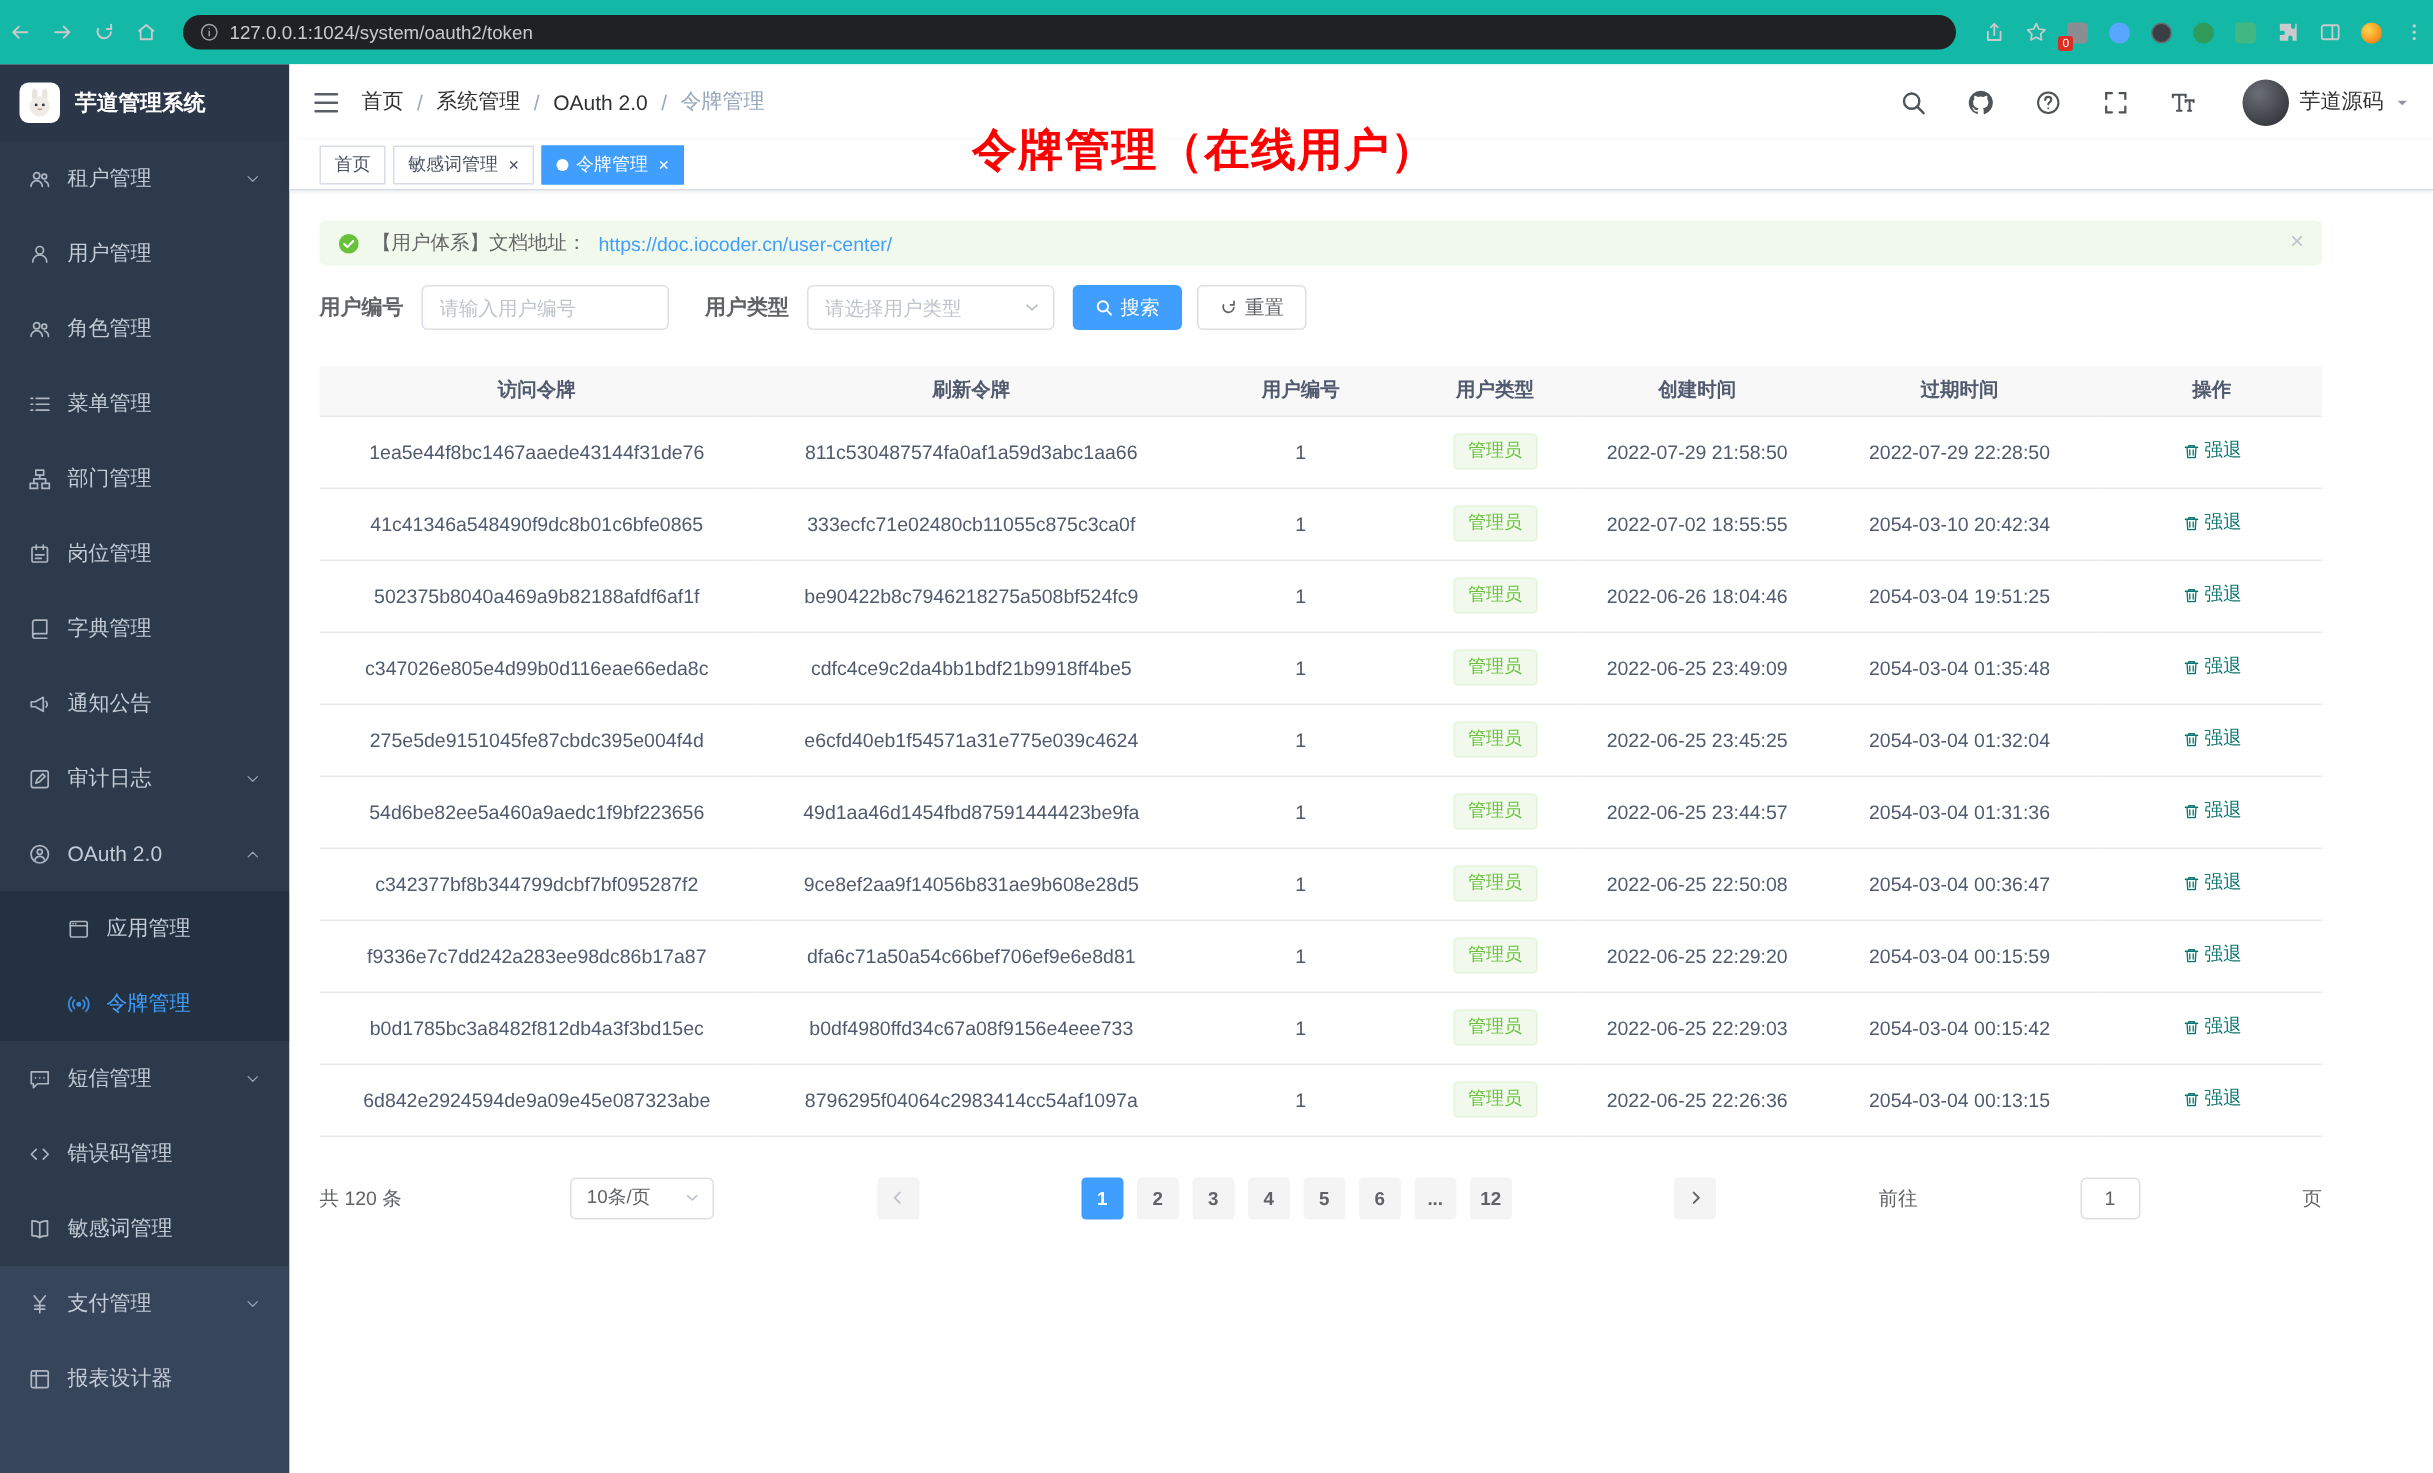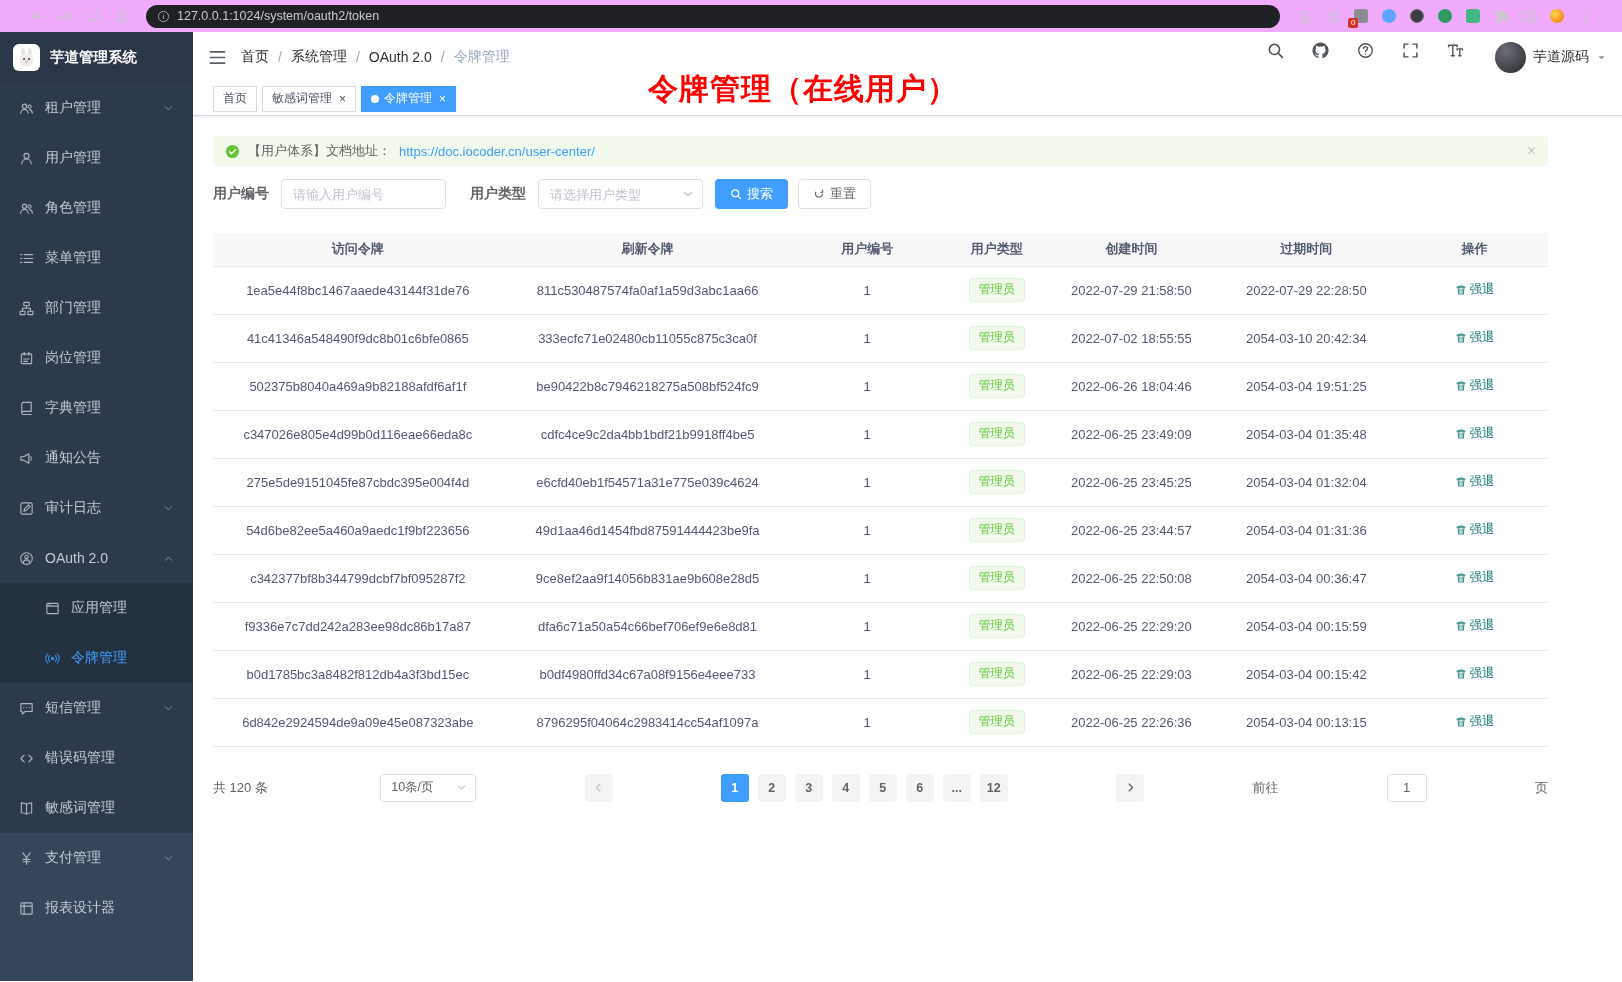--- a/index.html
+++ b/index.html
@@ -1,21 +1,21 @@
 <!DOCTYPE html>
 <html><head>
 <meta charset="utf-8">
 <style>
 *{box-sizing:border-box;margin:0;padding:0}
 html,body{width:1622px;height:982px}
 body{font-family:"Liberation Sans","DejaVu Sans",sans-serif;background:#fff;overflow:hidden}
 svg{display:block}
 
 
-.browser{height:32px;background:#f0abfc;display:flex;align-items:center;padding:0 24px;gap:2px}
+.browser{height:43px;background:#14b8a6;display:flex;align-items:center;padding:0 0;gap:2px}
 .b-btn{width:26px;height:26px;border-radius:50%;display:flex;align-items:center;justify-content:center;color:#c9cacd;cursor:pointer;flex-shrink:0}
 .b-btn svg{width:15px;height:15px}
 .addr{flex:1;height:23px;background:#202124;border-radius:12px;margin:0 10px;display:flex;align-items:center;padding:0 11px;gap:7px;min-width:0;cursor:text}
 .addr .i-ico{width:13px;height:13px;color:#9aa0a6;flex-shrink:0}
 .addr .url{color:#c8cbce;font-size:12.5px;white-space:nowrap}
 .ext{width:22px;height:22px;display:flex;align-items:center;justify-content:center;position:relative;margin:0 2px;cursor:pointer}
 .ext-dot{width:14px;height:14px;border-radius:50%;display:block}
 .ext-sq{width:14px;height:14px;border-radius:3px;display:block}
 .xbadge{position:absolute;bottom:-1px;left:-2px;background:#d93025;color:#fff;font-size:8px;padding:0 3px;border-radius:2px;line-height:10px}
 
@@ -39,21 +39,21 @@
 
 
 .main{flex:1;display:flex;flex-direction:column;position:relative;min-width:0;background:#fff}
 .topbar{height:50px;display:flex;align-items:center;padding:0 15px;gap:14px;background:#fff;flex-shrink:0}
 .fold{width:19px;height:19px;color:#5a5e66;cursor:pointer}
 .fold svg{width:100%;height:100%}
 .breadcrumb{display:flex;align-items:center;gap:9px;font-size:14px}
 .bc-item{color:#303133;cursor:pointer}
 .bc-item.last{color:#97a8be;cursor:default}
 .bc-sep{color:#97a8be}
-.topbar-right{margin-left:auto;display:flex;gap:28px}
+.topbar-right{margin-left:auto;display:flex;align-items:center;gap:28px}
 .tb-icon{width:17px;height:17px;color:#4f5459;cursor:pointer}
 .tb-icon svg{width:100%;height:100%}
 .user-box{display:flex;align-items:center;gap:7px;cursor:pointer;margin-left:3px}
 .avatar{width:31px;height:31px;border-radius:50%;background:radial-gradient(circle at 35% 30%,#6b6f76,#26282c)}
 .user-name{font-size:14px;color:#303133}
 .caret{width:11px;height:11px;color:#909399}
 .caret svg{width:100%;height:100%}
 
 
 .tabbar{height:34px;display:flex;align-items:center;gap:5px;padding:0 20px;background:#fff;border-bottom:1px solid #d8dce5;box-shadow:0 1px 3px rgba(0,21,41,.08);flex-shrink:0}

